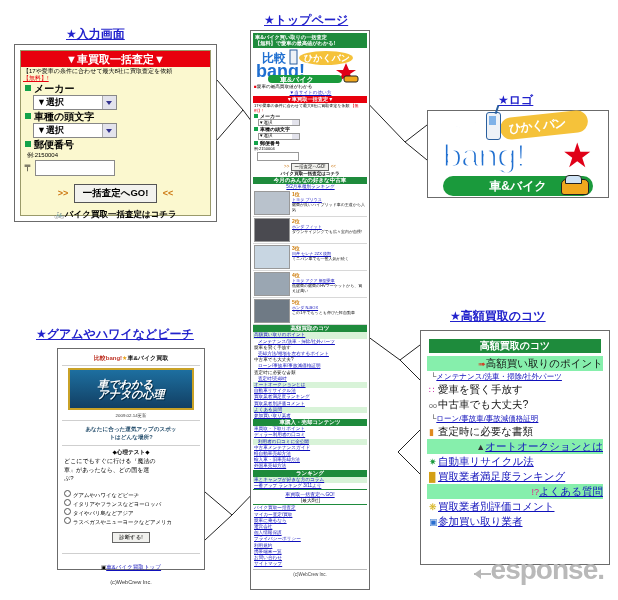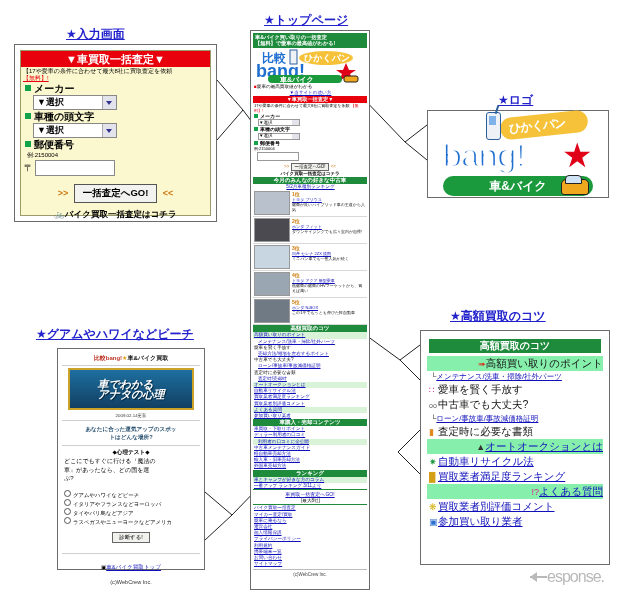--- a/index.html
+++ b/index.html
@@ -131,22 +131,22 @@
            line-height:14px;margin:2px 2px 3px 2px;}
   .tip-row{font-size:10.5px;line-height:14px;color:#111;padding-left:2px;white-space:nowrap;}
   .tip-row .bullet{display:inline-block;width:9px;color:#d0452b;font-size:9px;}
   .tip-sub{font-size:7.5px;line-height:11px;padding-left:4px;white-space:nowrap;}
   .tip-sub .arm{color:#333;}
   .tip-sub a{color:#1111bb;text-decoration:underline;}
   .tip-link{color:#1111bb;text-decoration:underline;}
   .hlg{background:#86efac;text-align:right;}
 
   
-  #watermark{position:absolute;right:14px;bottom:14px;font-size:16px;color:#b9b9b9;
-             font-weight:normal;letter-spacing:-1px;}
+  #watermark{position:absolute;right:14px;bottom:14px;font-size:28px;color:#b9b9b9;
+             font-weight:bold;letter-spacing:-1px;}
   #watermark .arrowR{display:inline-block;position:relative;width:17px;height:14px;vertical-align:-2px;}
   #watermark .arrowR:before{content:"";position:absolute;left:0;top:6px;width:17px;height:2px;background:#b9b9b9;}
   #watermark .arrowR:after{content:"";position:absolute;left:0;top:2px;border-top:5px solid transparent;
     border-bottom:5px solid transparent;border-right:7px solid #b9b9b9;}
 
   svg.callouts{position:absolute;left:0;top:0;width:618px;height:600px;pointer-events:none;}
 </style>
 </head>
 <body>
 

